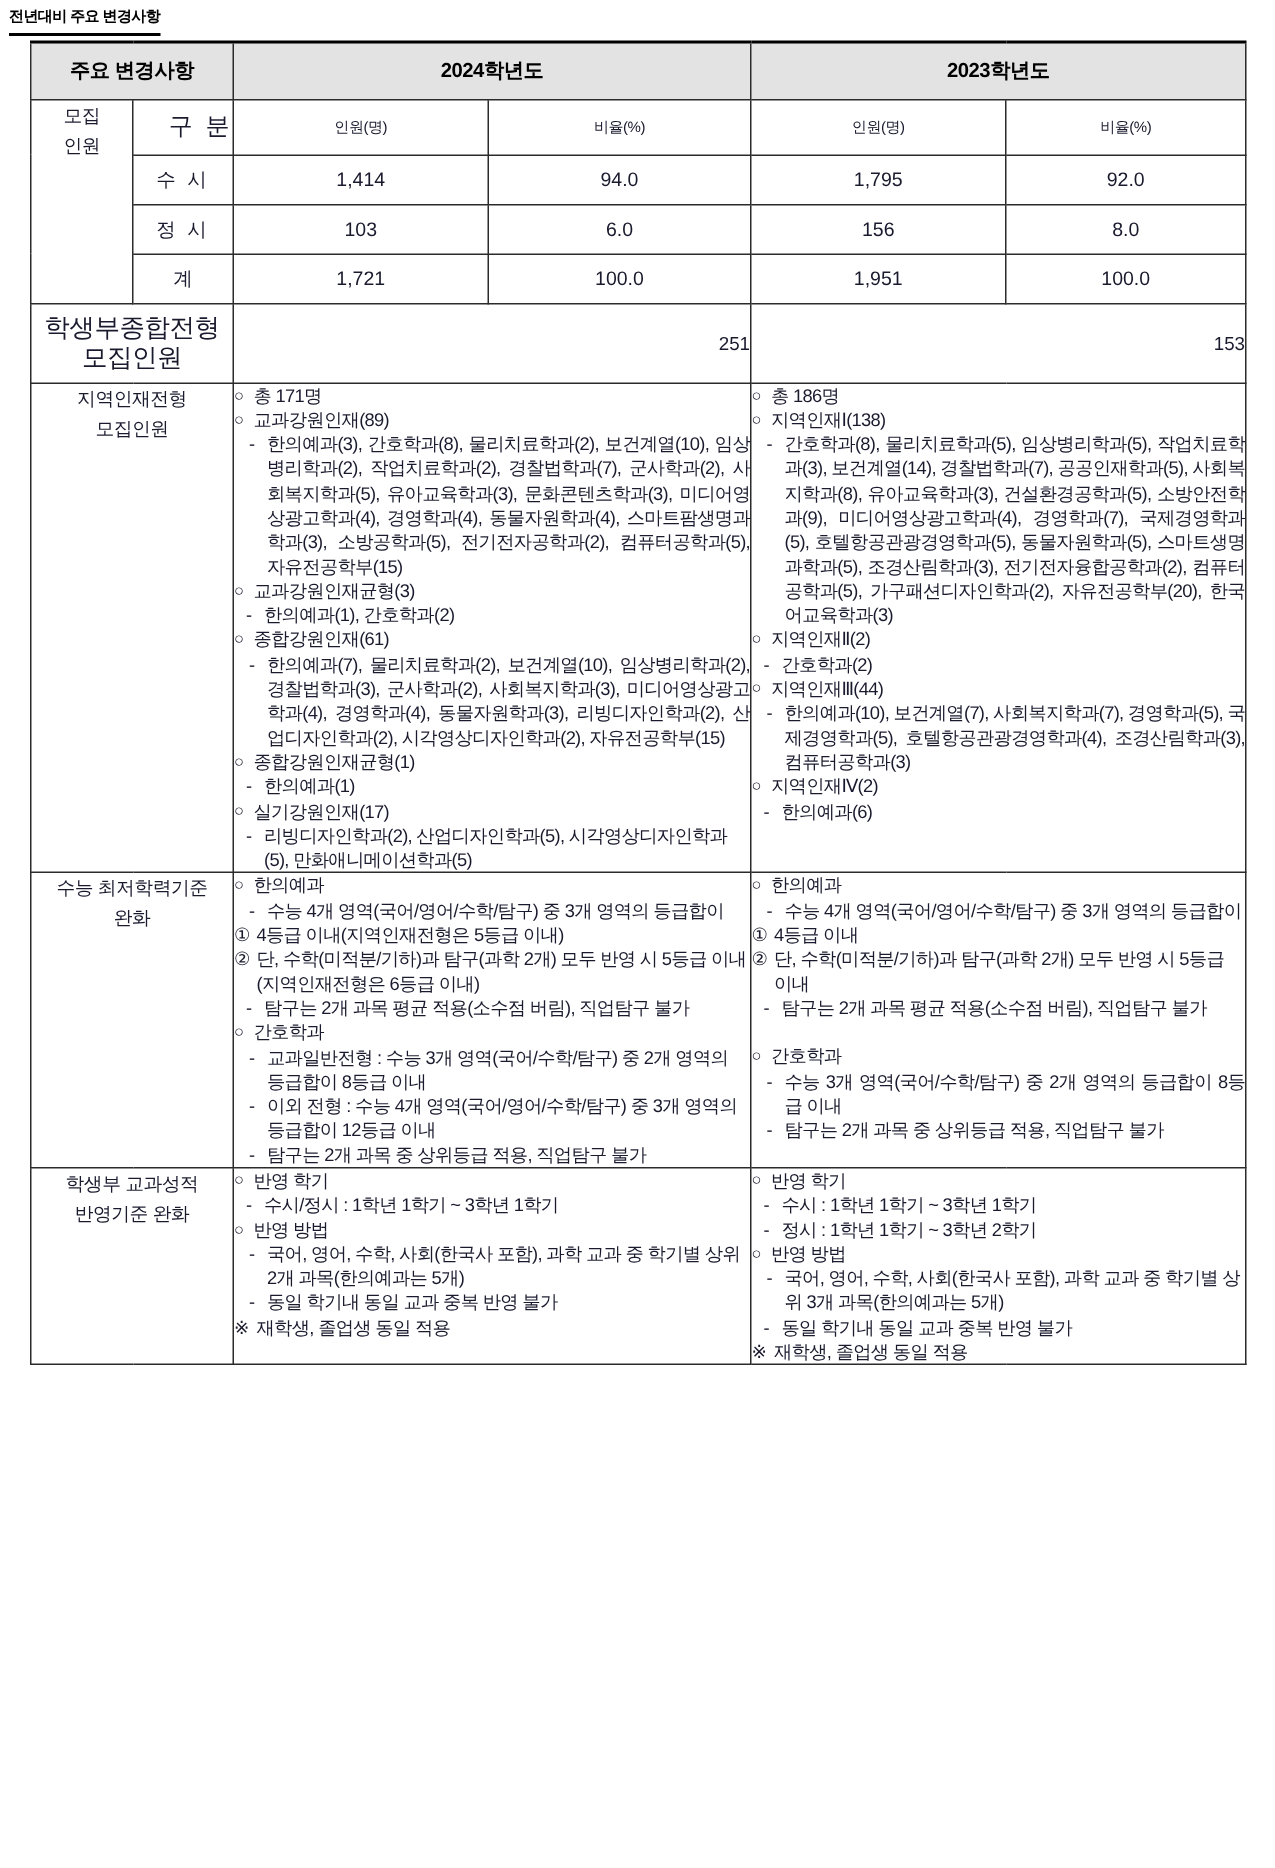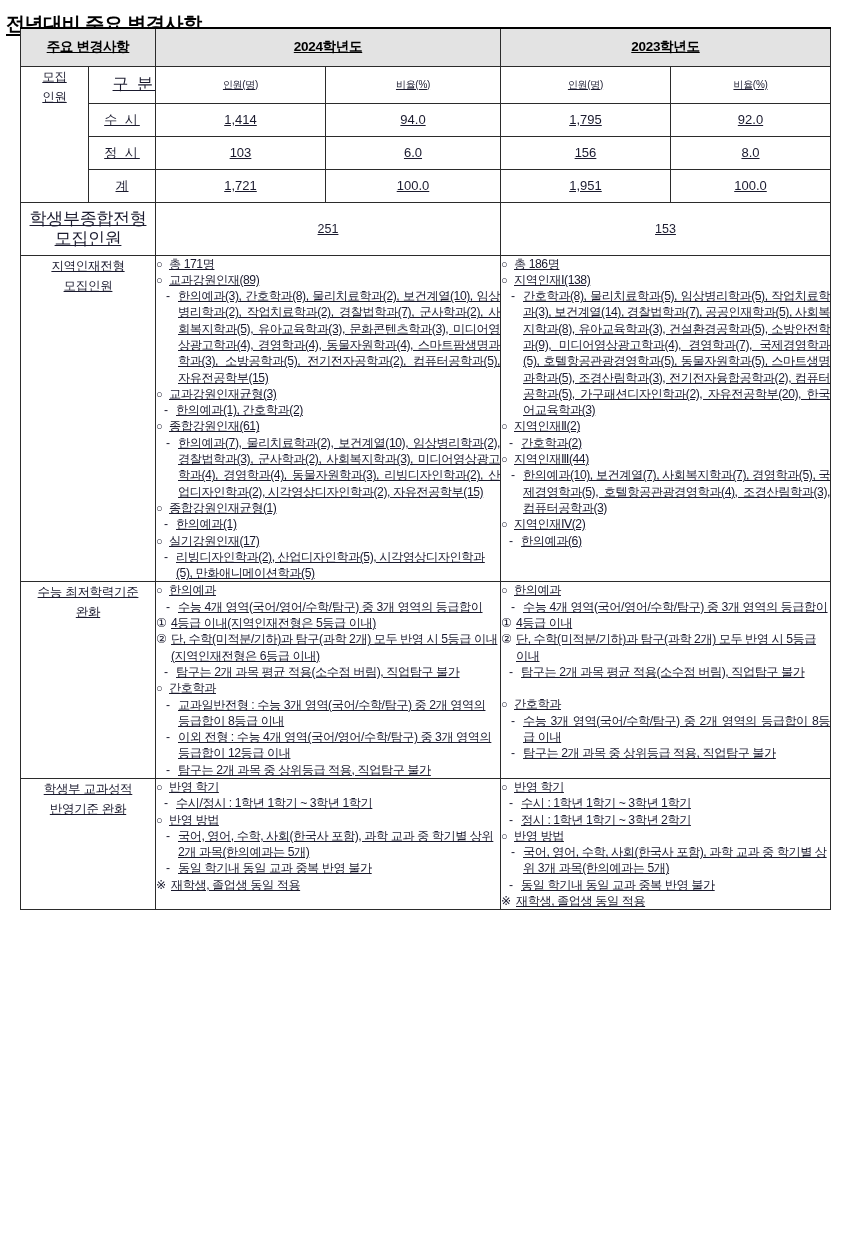--- a/index.html
+++ b/index.html
@@ -10,43 +10,42 @@
   }
   body {
     font-family: "Liberation Sans", "DejaVu Sans", sans-serif;
     color: #1a1a2e;
     -webkit-font-smoothing: none;
   }
   .page { position: relative; width: 850px; height: 1245px; padding: 0; }
 
   .doc-title {
     position: absolute;
-    left: 6px; top: 14px;
-    font-size: 19px;
+    left: 6px; top: 2px;
+    font-size: 10px;
     font-weight: bold;
     letter-spacing: -0.4px;
     color: #000000;
     border-bottom: 2px solid #000000;
     padding-bottom: 1px;
     line-height: 19px;
   }
 
   table.main {
     position: absolute;
     left: 20px; top: 27px;
     width: 810px;
     border-collapse: collapse;
     table-layout: fixed;
     font-size: 12.5px;
   }
   table.main td, table.main th {
     border: 1px solid #2b2b2b;
     vertical-align: top;
     padding: 0;
-    text-decoration: underline;
   }
   .hdr {
     background: #e3e3e3;
     text-align: center;
     font-weight: bold;
     font-size: 13.5px;
     letter-spacing: -0.3px;
     height: 38px;
     vertical-align: middle !important;
     color: #000;
@@ -83,21 +82,21 @@
     font-size: 16px;
     padding-right: 0px;
   }
   .num {
     text-align: center;
     vertical-align: middle !important;
     font-size: 13px;
     height: 33px;
   }
   .ctr-mid {
-    text-align: center;
+    text-align: right;
     vertical-align: middle !important;
     font-size: 12.5px;
   }
   .body-cell {
     padding: 6px 5px 6px 6px;
     font-size: 12.2px;
     line-height: 16.3px;
     letter-spacing: -0.45px;
   }
 

